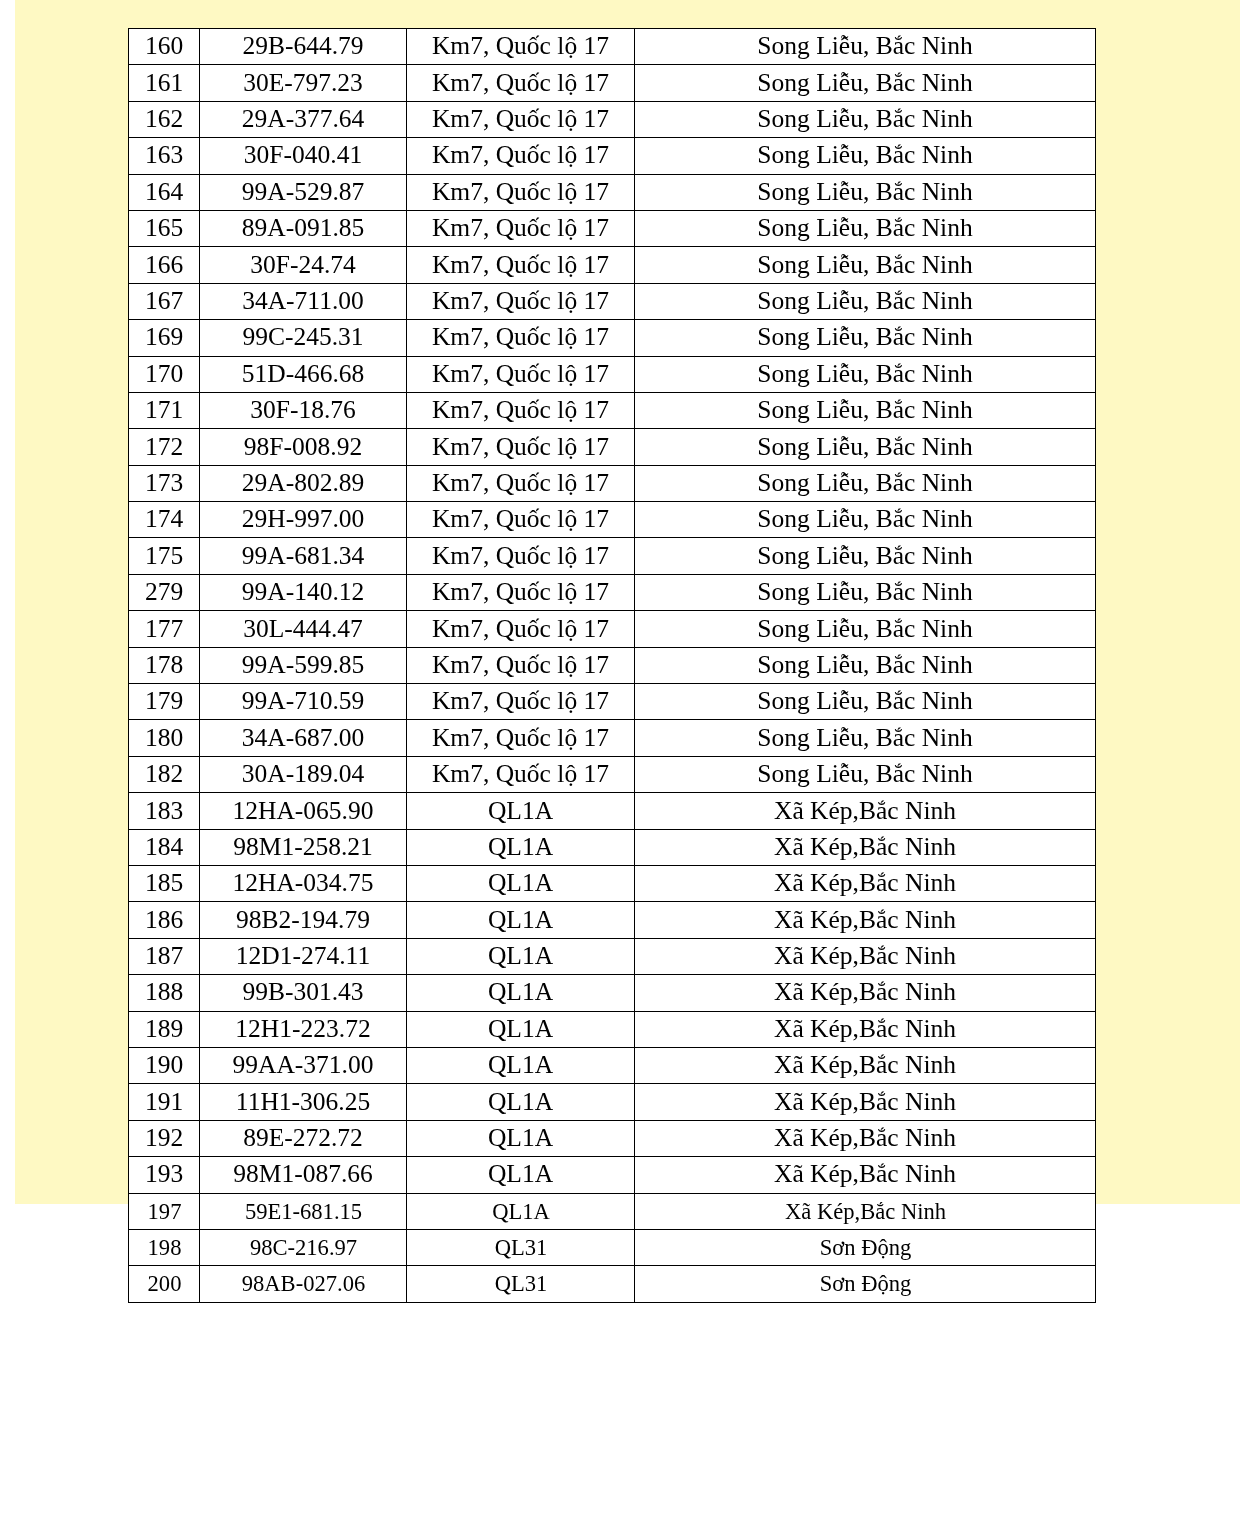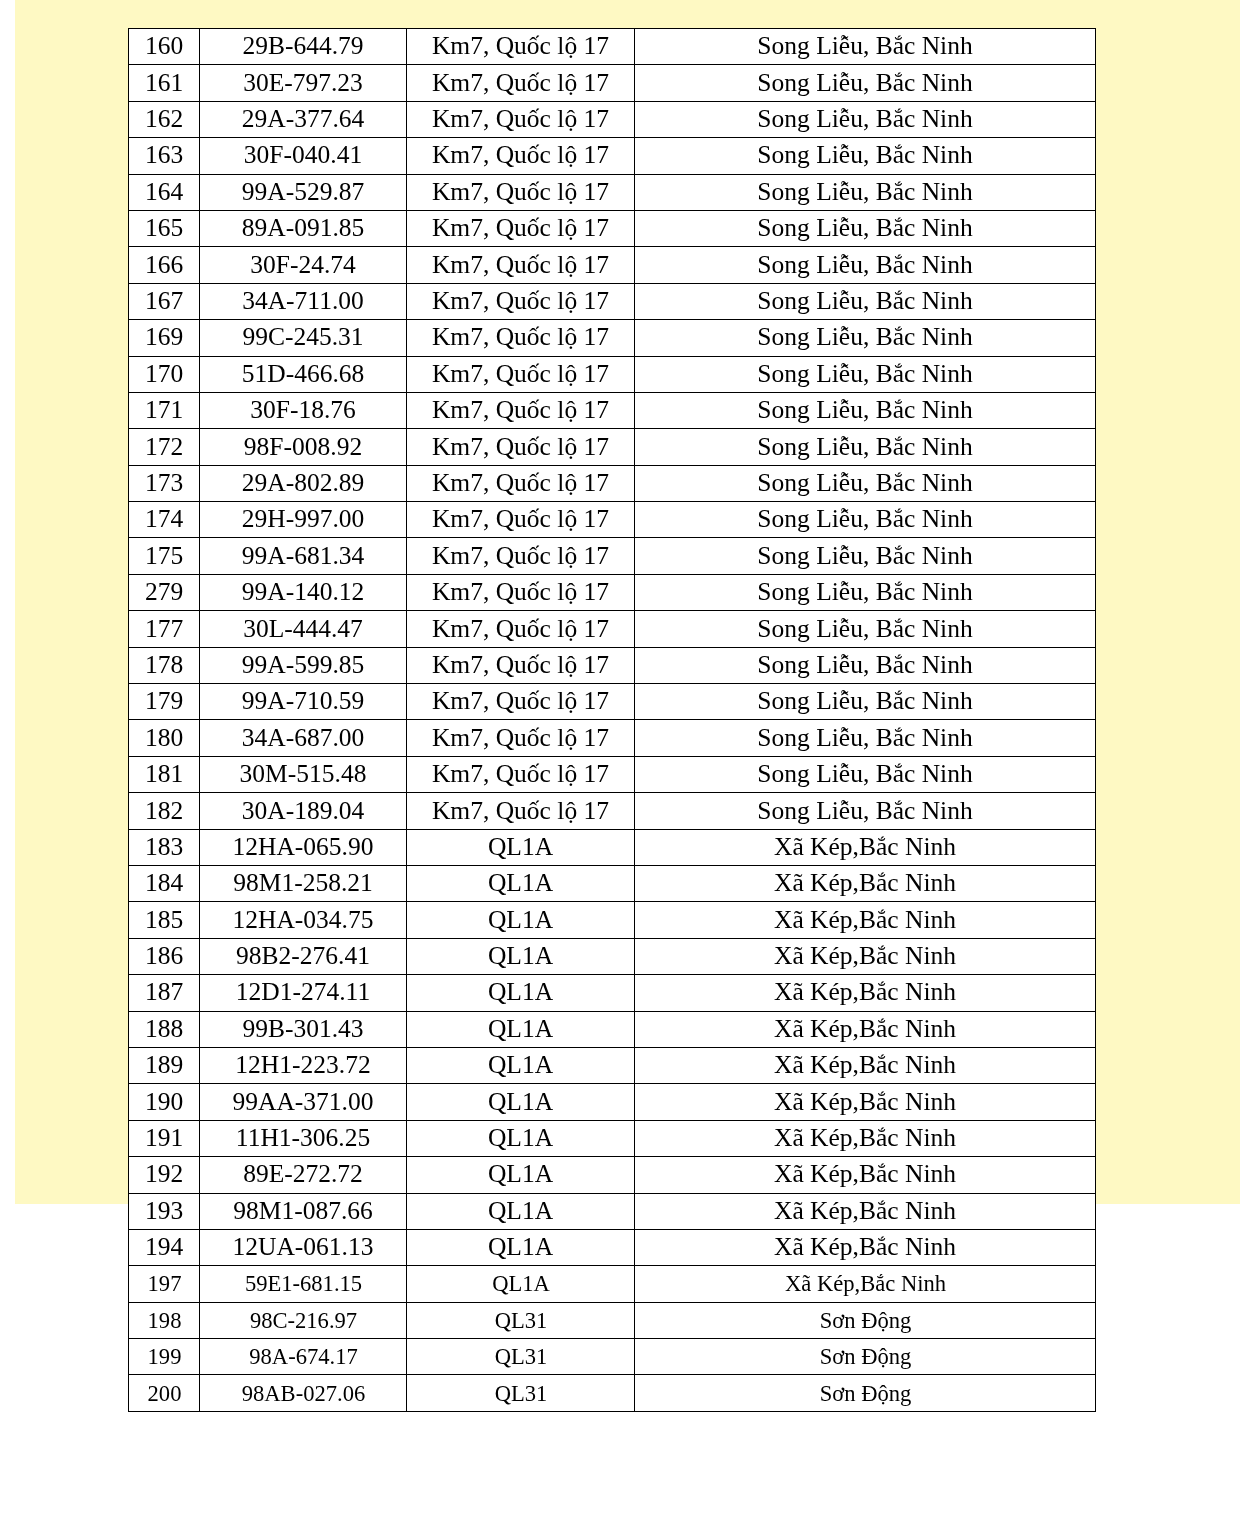--- a/index.html
+++ b/index.html
@@ -195,26 +195,20 @@
             <td class="cell-loc">Km7, Quốc lộ 17</td>
             <td class="cell-area">Song Liễu, Bắc Ninh</td>
           </tr>
           <tr>
             <td class="cell-stt">180</td>
             <td class="cell-plate">34A-687.00</td>
             <td class="cell-loc">Km7, Quốc lộ 17</td>
             <td class="cell-area">Song Liễu, Bắc Ninh</td>
           </tr>
           <tr>
-            <td class="cell-stt">181</td>
-            <td class="cell-plate">30M-515.48</td>
-            <td class="cell-loc">Km7, Quốc lộ 17</td>
-            <td class="cell-area">Song Liễu, Bắc Ninh</td>
-          </tr>
-          <tr>
             <td class="cell-stt">182</td>
             <td class="cell-plate">30A-189.04</td>
             <td class="cell-loc">Km7, Quốc lộ 17</td>
             <td class="cell-area">Song Liễu, Bắc Ninh</td>
           </tr>
           <tr>
             <td class="cell-stt">183</td>
             <td class="cell-plate">12HA-065.90</td>
             <td class="cell-loc">QL1A</td>
             <td class="cell-area">Xã Kép,Bắc Ninh</td>
@@ -226,21 +220,21 @@
             <td class="cell-area">Xã Kép,Bắc Ninh</td>
           </tr>
           <tr>
             <td class="cell-stt">185</td>
             <td class="cell-plate">12HA-034.75</td>
             <td class="cell-loc">QL1A</td>
             <td class="cell-area">Xã Kép,Bắc Ninh</td>
           </tr>
           <tr>
             <td class="cell-stt">186</td>
-            <td class="cell-plate">98B2-276.41</td>
+            <td class="cell-plate">98B2-194.79</td>
             <td class="cell-loc">QL1A</td>
             <td class="cell-area">Xã Kép,Bắc Ninh</td>
           </tr>
           <tr>
             <td class="cell-stt">187</td>
             <td class="cell-plate">12D1-274.11</td>
             <td class="cell-loc">QL1A</td>
             <td class="cell-area">Xã Kép,Bắc Ninh</td>
           </tr>
           <tr>
@@ -269,44 +263,32 @@
           </tr>
           <tr>
             <td class="cell-stt">192</td>
             <td class="cell-plate">89E-272.72</td>
             <td class="cell-loc">QL1A</td>
             <td class="cell-area">Xã Kép,Bắc Ninh</td>
           </tr>
           <tr>
             <td class="cell-stt">193</td>
             <td class="cell-plate">98M1-087.66</td>
-            <td class="cell-loc">QL1A</td>
-            <td class="cell-area">Xã Kép,Bắc Ninh</td>
-          </tr>
-          <tr>
-            <td class="cell-stt">194</td>
-            <td class="cell-plate">12UA-061.13</td>
             <td class="cell-loc">QL1A</td>
             <td class="cell-area">Xã Kép,Bắc Ninh</td>
           </tr>
           <tr class="condensed">
             <td class="cell-stt">197</td>
             <td class="cell-plate">59E1-681.15</td>
             <td class="cell-loc">QL1A</td>
             <td class="cell-area">Xã Kép,Bắc Ninh</td>
           </tr>
           <tr class="condensed">
             <td class="cell-stt">198</td>
             <td class="cell-plate">98C-216.97</td>
-            <td class="cell-loc">QL31</td>
-            <td class="cell-area">Sơn Động</td>
-          </tr>
-          <tr class="condensed">
-            <td class="cell-stt">199</td>
-            <td class="cell-plate">98A-674.17</td>
             <td class="cell-loc">QL31</td>
             <td class="cell-area">Sơn Động</td>
           </tr>
           <tr class="condensed">
             <td class="cell-stt">200</td>
             <td class="cell-plate">98AB-027.06</td>
             <td class="cell-loc">QL31</td>
             <td class="cell-area">Sơn Động</td>
           </tr>
         </tbody>

